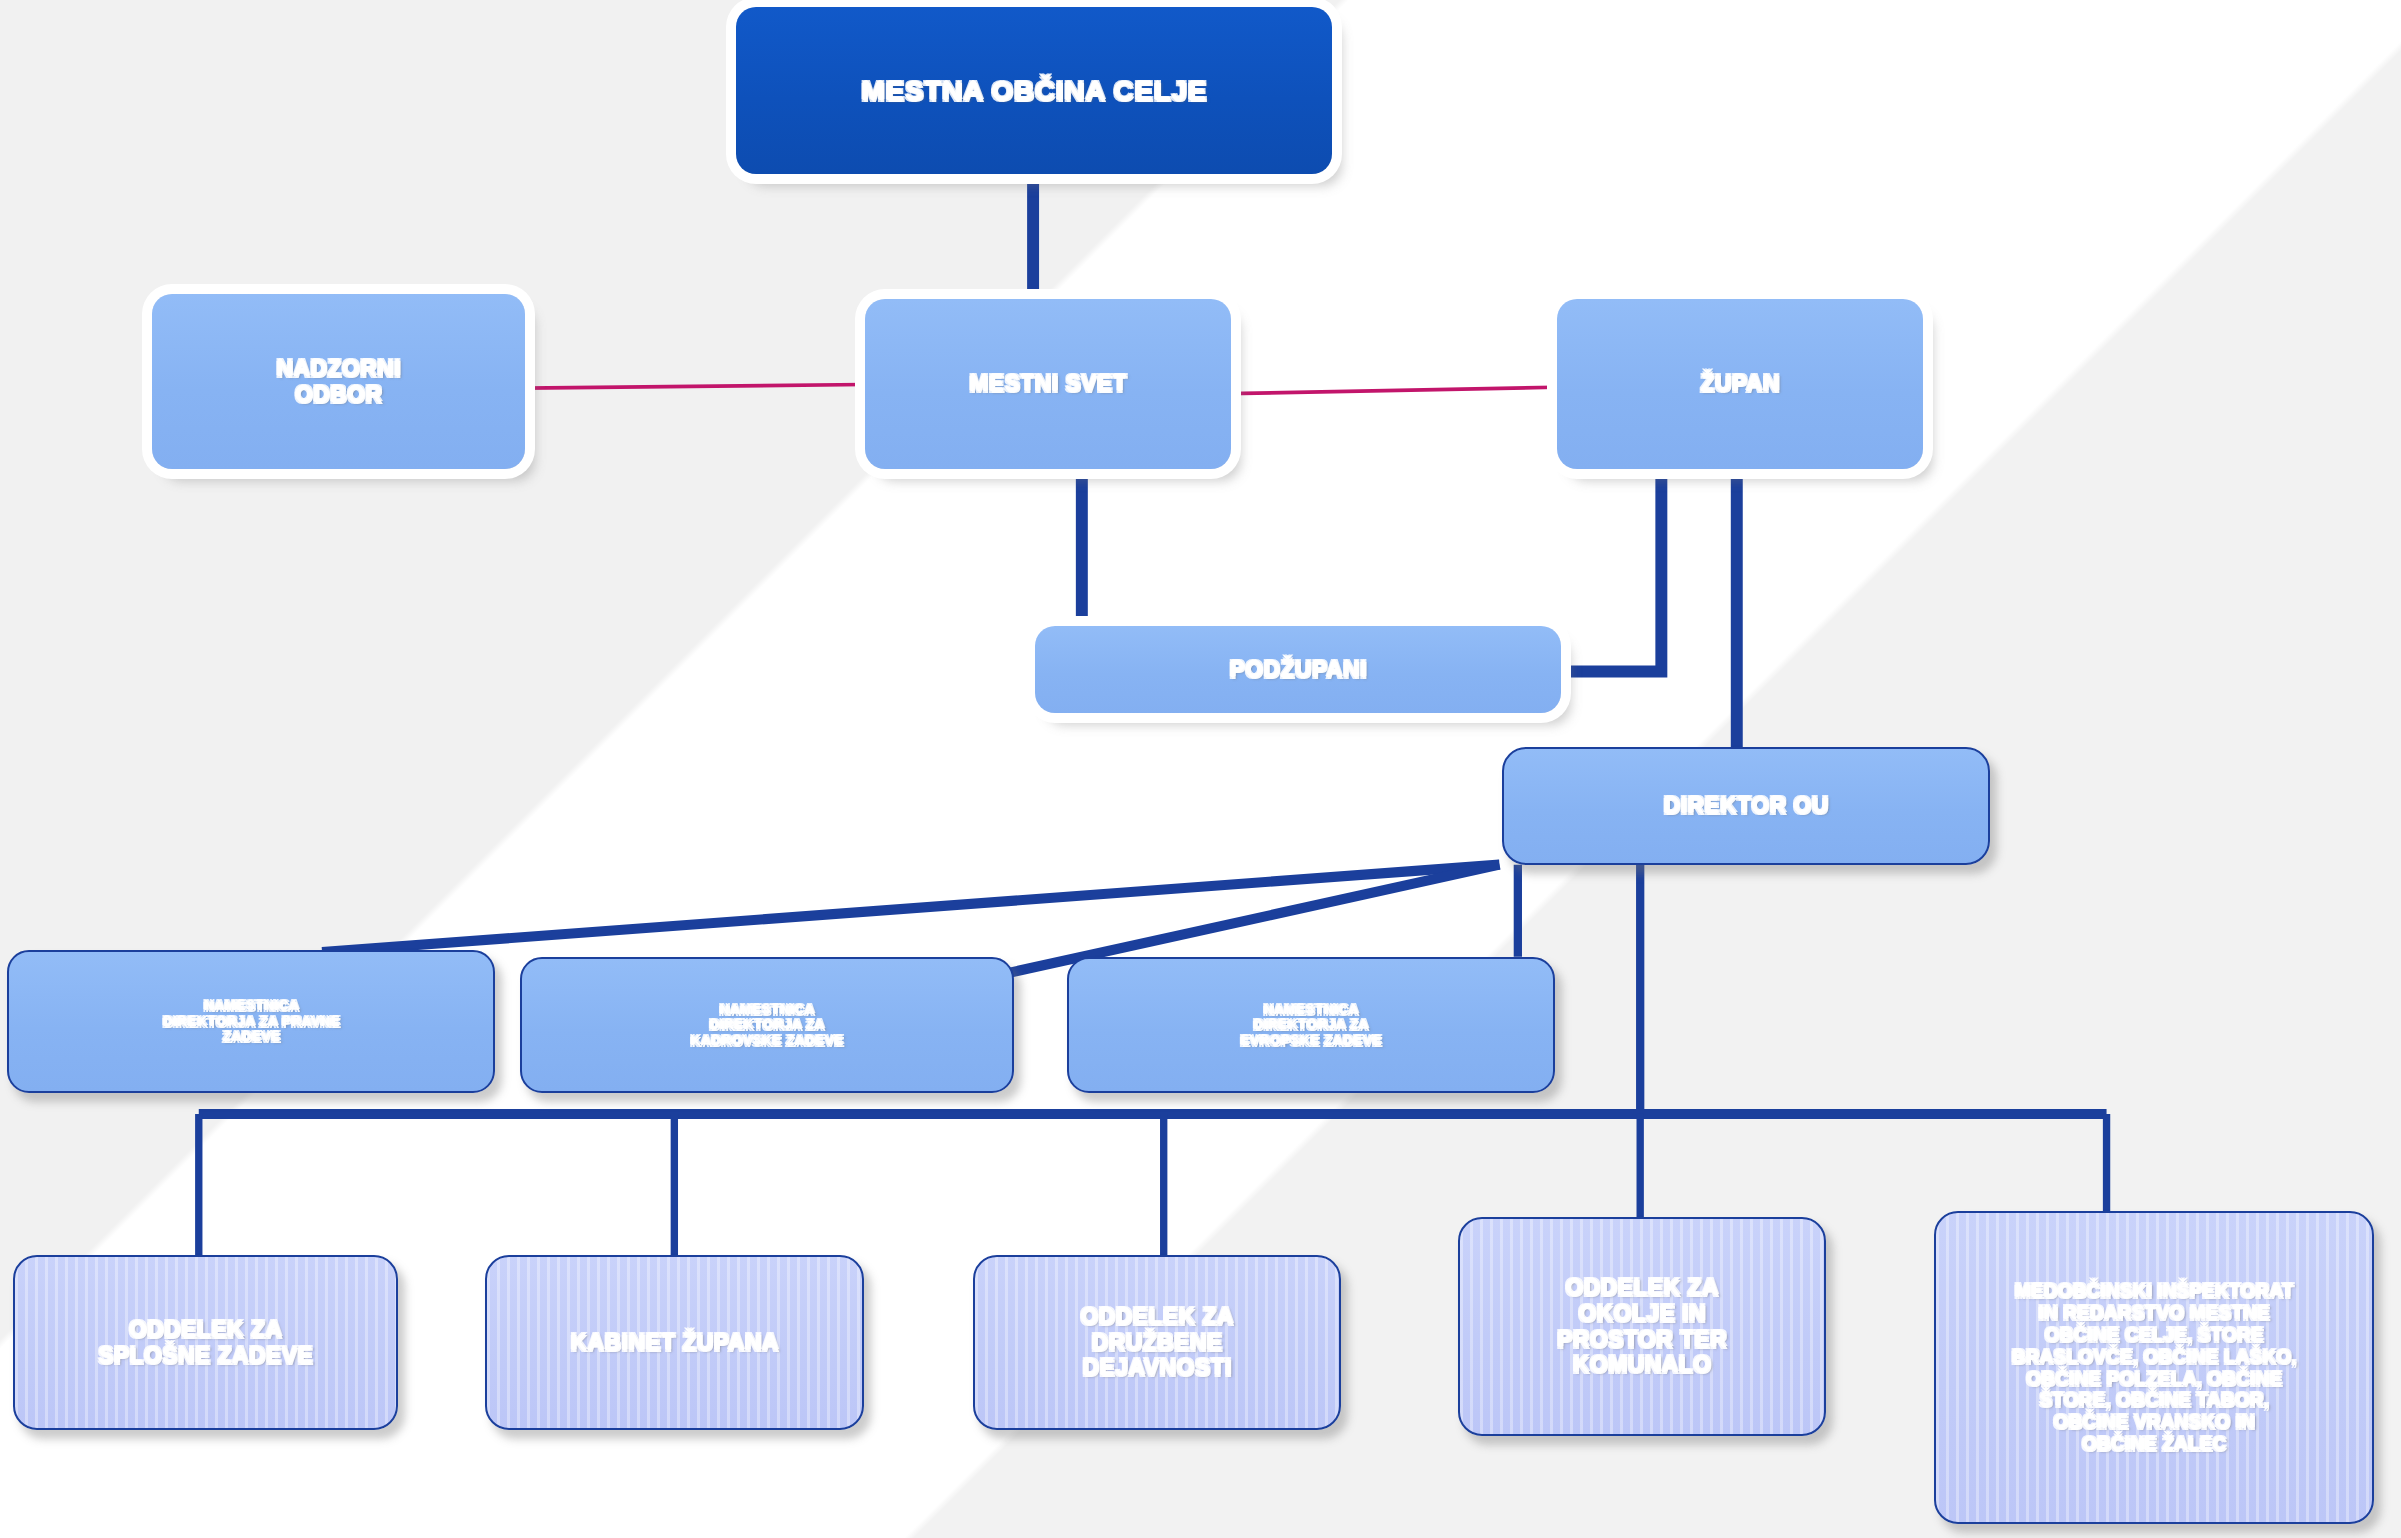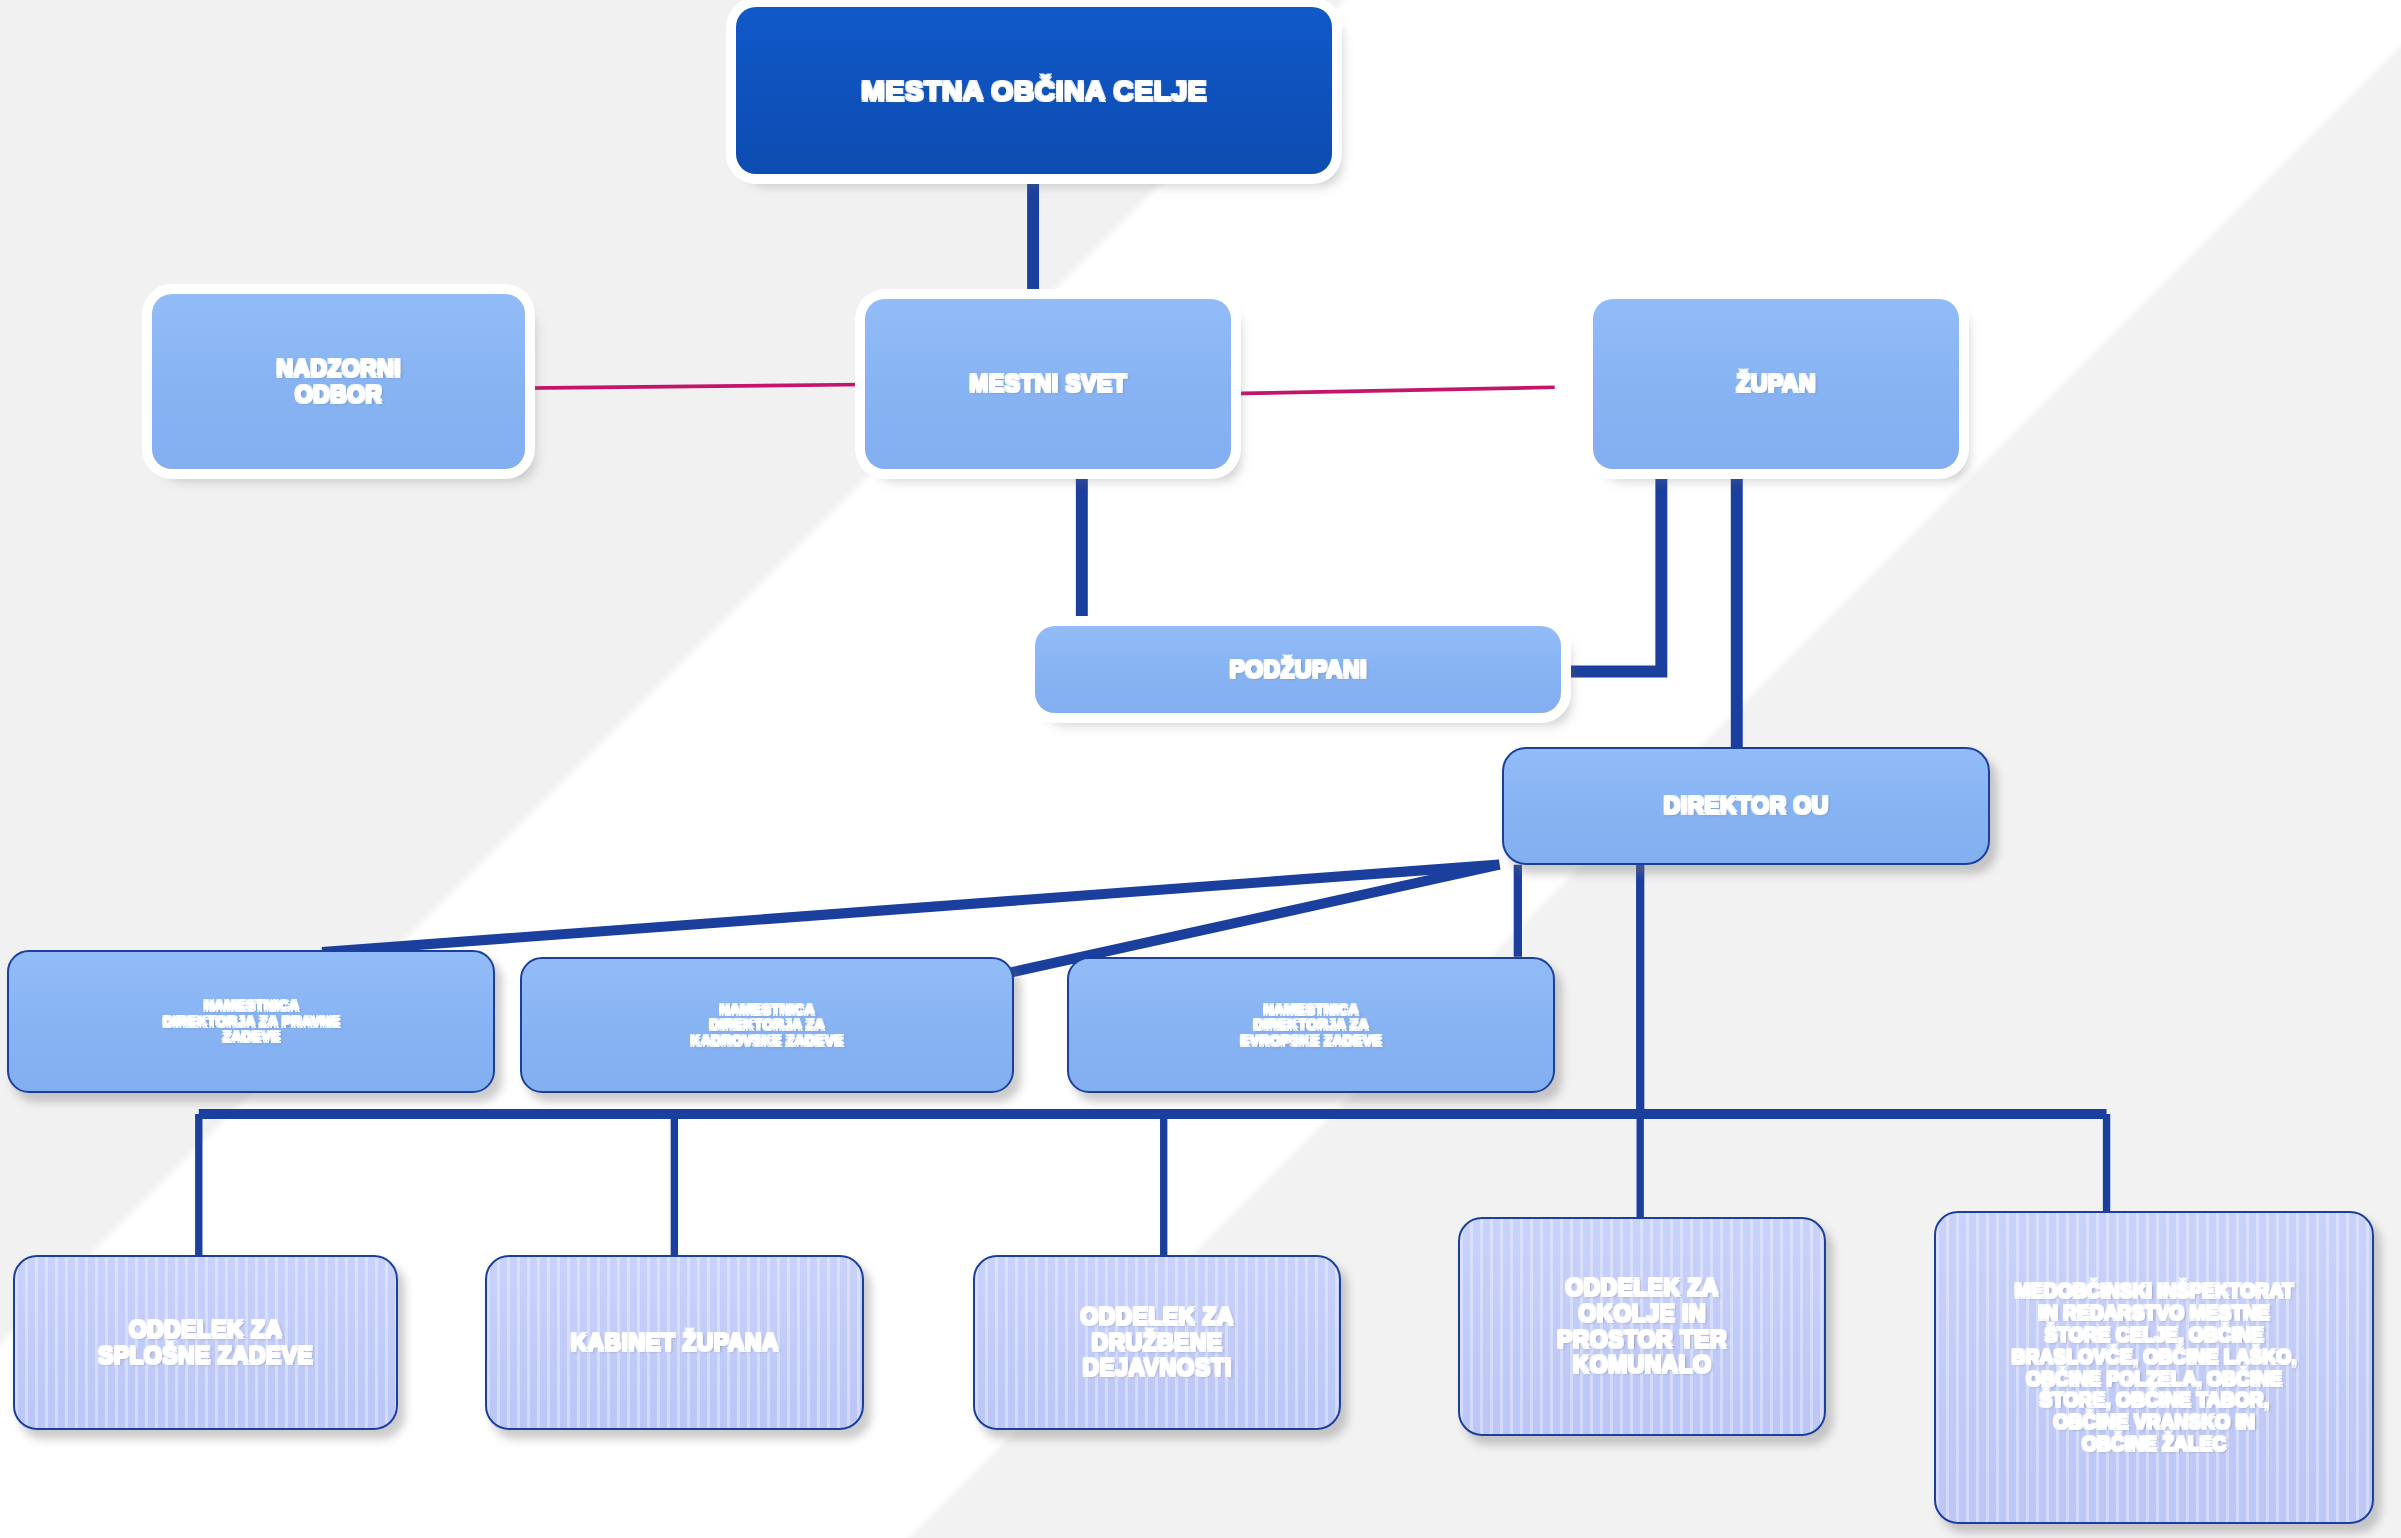--- a/index.html
+++ b/index.html
@@ -113,21 +113,21 @@
 
   <div class="node lvl ring" style="left:152px;top:294px;width:373px;height:175px;flex-direction:column;">
     <span>NADZORNI</span>
     <span>ODBOR</span>
   </div>
 
   <div class="node lvl ring" style="left:865px;top:299px;width:366px;height:170px;">
     <span>MESTNI SVET</span>
   </div>
 
-  <div class="node lvl ring" style="left:1557px;top:299px;width:366px;height:170px;margin-left:36px;">
+  <div class="node lvl ring" style="left:1557px;top:299px;width:366px;height:170px;">
     <span>ŽUPAN</span>
   </div>
 
   <div class="node lvl ring" style="left:1035px;top:626px;width:526px;height:87px;text-align:right;">
     <span>PODŽUPANI</span>
   </div>
 
   <div class="node lvl bordered" style="left:1502px;top:747px;width:488px;height:118px;border-radius:24px;">
     <span>DIREKTOR OU</span>
   </div>
@@ -168,21 +168,21 @@
   <div class="node dept" style="left:1458px;top:1217px;width:368px;height:219px;flex-direction:column;">
     <span>ODDELEK ZA</span>
     <span>OKOLJE IN</span>
     <span>PROSTOR TER</span>
     <span>KOMUNALO</span>
   </div>
 
   <div class="node dept" style="left:1934px;top:1211px;width:440px;height:313px;flex-direction:column;font-size:19.3px;letter-spacing:0;line-height:1.14;">
     <span>MEDOBČINSKI INŠPEKTORAT</span>
     <span>IN REDARSTVO MESTNE</span>
-    <span>ŠTORE CELJE, OBČINE</span>
+    <span>OBČINE CELJE, ŠTORE</span>
     <span>BRASLOVČE, OBČINE LAŠKO,</span>
     <span>OBČINE POLZELA, OBČINE</span>
     <span>ŠTORE, OBČINE TABOR,</span>
     <span>OBČINE VRANSKO IN</span>
     <span>OBČINE ŽALEC</span>
   </div>
 
 </div>
 
 

